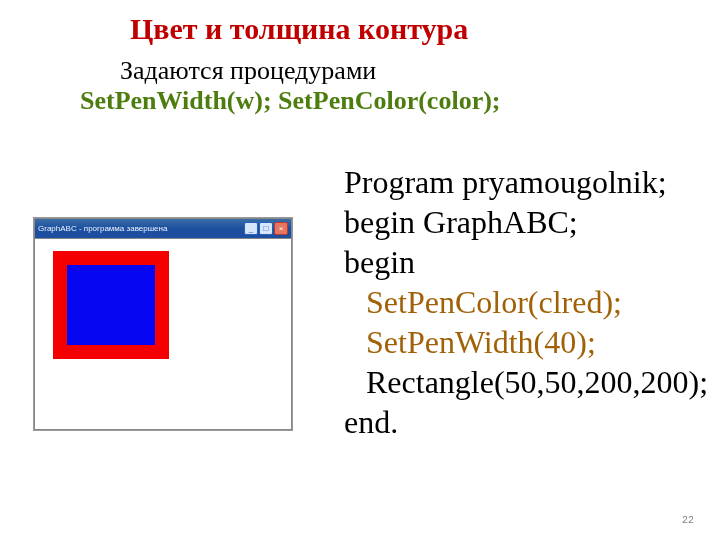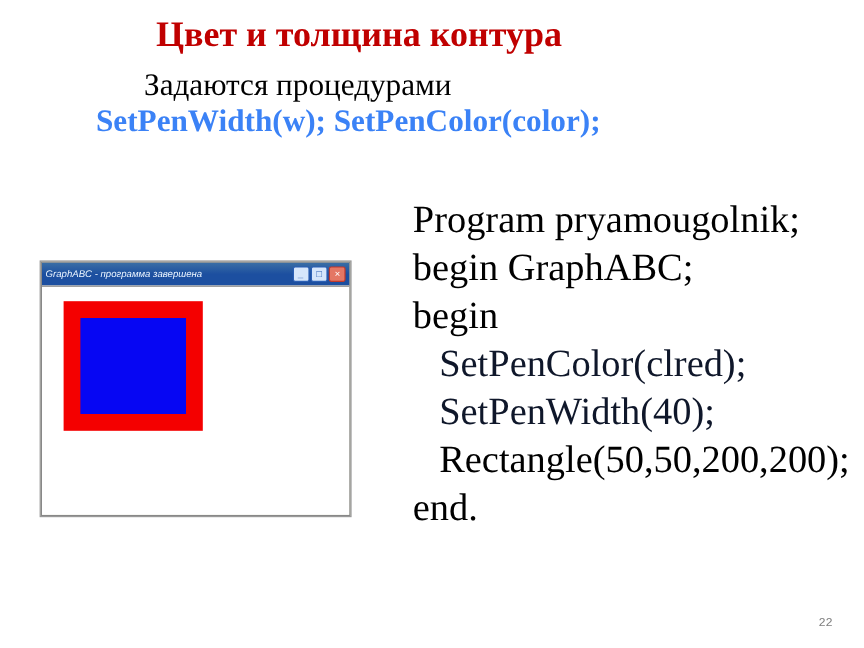--- a/index.html
+++ b/index.html
@@ -20,38 +20,37 @@
     left: 130px;
     font-family: Liberation Serif, serif;
   }
   .subtitle {
     position: absolute;
     top: 56px;
     left: 120px;
     font-size: 26px;
   }
   .subtitle .line1 { color: #000; font-weight: normal; }
-  .subtitle .line2 { color: #3b82f6; font-weight: bold; display: block; margin-left: -40px; text-align: center; }
+  .subtitle .line2 { color: #4d7c0f; font-weight: bold; display: block; margin-left: -40px; text-align: center; }
   .window {
     position: absolute;
     top: 218px;
     left: 34px;
     width: 256px;
     border: 1px solid #888;
     background: #ece9d8;
     box-shadow: 0 0 0 1px #999;
   }
   .titlebar {
     height: 19px;
     background: linear-gradient(to bottom, #3a6ea5 0%, #1c4fa0 50%, #1c4fa0 100%);
     display: flex;
     align-items: center;
     padding: 6px 3px;
     box-sizing: border-box;
-    font-style: italic;
   }
   .titlebar-text {
     color: #ecf6ff;
     font-family: "Tahoma", sans-serif;
     font-size: 8px;
     white-space: nowrap;
     flex: 1;
   }
   .win-btns { display: flex; gap: 1px; }
   .win-btn {
@@ -85,21 +84,21 @@
     background: #0606f3;
   }
   .code {
     position: absolute;
     top: 162px;
     left: 344px;
     font-size: 32px;
     line-height: 1.25;
     color: #000;
   }
-  .code .red { color: #0f172a; }
+  .code .red { color: #a16207; }
   .code .ind { margin-left: 22px; display: block; }
   .pagenum {
     position: absolute;
     bottom: 14px;
     right: 26px;
     font-size: 10px;
     color: #808080;
     font-family: Liberation Mono, monospace;
   }
 </style>

